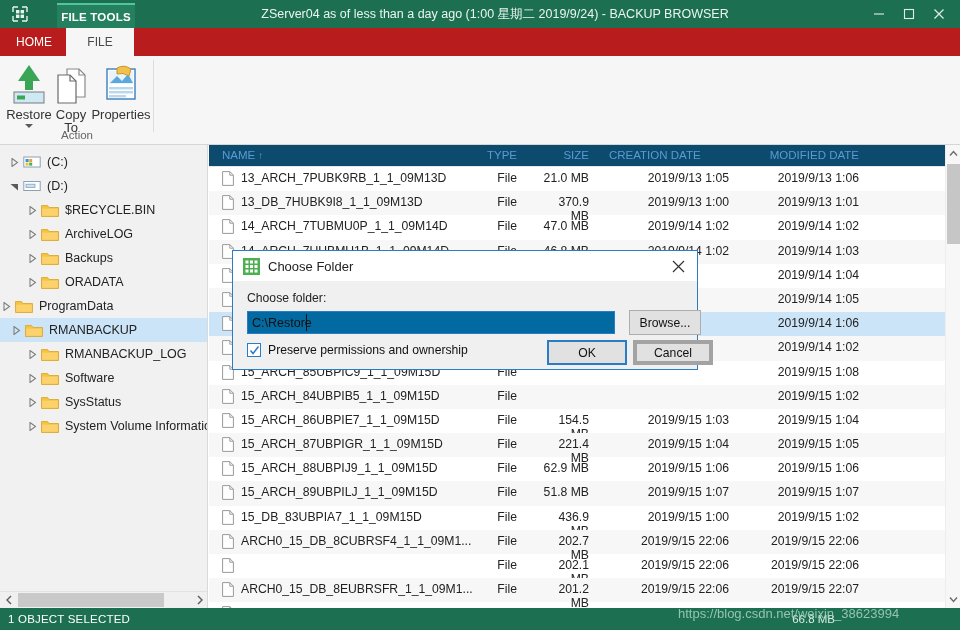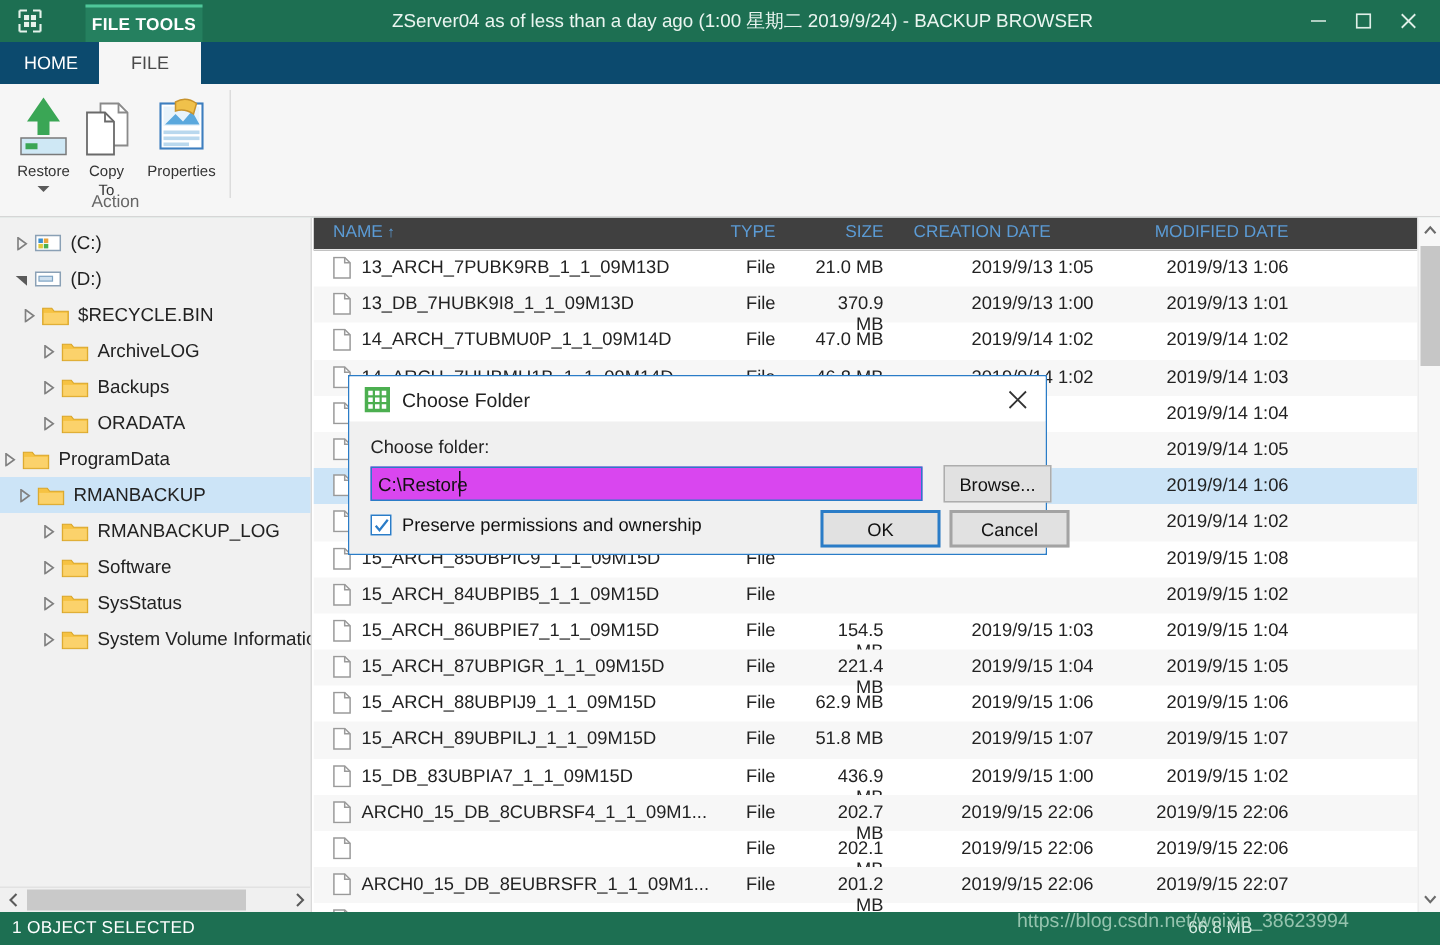--- a/index.html
+++ b/index.html
@@ -47,21 +47,21 @@
     position: absolute; right: 8px; top: 30px;
     width: 17px; height: 17px; border-radius: 50%;
     background: #2b8ad6; color: #fff;
     font-size: 11px; font-weight: bold;
     display: flex; align-items: center; justify-content: center;
   }
 
   
   .tabstrip {
     position: absolute; left: 0; top: 28px; width: 960px; height: 28px;
-    background: #0c4a6e;
+    background: #b91c1c;
   }
   .rtab {
     position: absolute; top: 0; height: 28px;
     display: flex; align-items: center; justify-content: center;
     font-size: 12px;
   }
   .rtab.home { left: 5px; width: 58px; color: #ffffff; }
   .rtab.file {
     left: 66px; width: 68px; background: #f6f6f6; color: #4a4a4a;
   }
@@ -72,21 +72,21 @@
     background: #f6f6f6;
     border-bottom: 1px solid #d6d6d6;
   }
   .ribbon-group { position: absolute; left: 0; top: 0; width: 154px; height: 89px; }
   .ribbon-group .sep {
     position: absolute; right: 0; top: 4px; width: 1px; height: 72px; background: #dcdcdc;
   }
   .rbtn {
     position: absolute; top: 3px;
     display: flex; flex-direction: column; align-items: center;
-    font-size: 10px; color: #333;
+    font-size: 13px; color: #333;
   }
   .rbtn .glyph { height: 46px; display: flex; align-items: flex-end; justify-content: center; }
   .rbtn .lbl { margin-top: 3px; text-align: center; line-height: 13px; }
   .rbtn-restore { left: 5px; width: 48px; }
   .rbtn-copyto  { left: 53px; width: 36px; }
   .rbtn-props   { left: 90px; width: 62px; }
   .caret {
     width: 0; height: 0; margin-top: 3px;
     border-left: 4px solid transparent; border-right: 4px solid transparent;
     border-top: 4px solid #5a5a5a;
@@ -129,21 +129,21 @@
   .hscroll .arrowL { left: 0; } .hscroll .arrowR { right: 0; }
   .hthumb { position: absolute; left: 18px; top: 1px; width: 146px; height: 14px; background: #c9c9c9; }
 
   
   .listpane {
     position: absolute; left: 209px; top: 0; width: 751px; height: 463px;
     background: #ffffff; overflow: hidden;
   }
   .lhead {
     position: absolute; left: 0; top: 0; width: 736px; height: 22px;
-    border-bottom: 1px solid #e6e6e6; background: #404040;
+    border-bottom: 1px solid #e6e6e6; background: #0c4a6e;
   }
   .hcell {
     position: absolute; top: 4px; font-size: 11.5px; color: #5b9bd5;
     font-weight: 500; white-space: nowrap;
   }
   .h-name { left: 13px; }
   .h-type { left: 260px; width: 48px; text-align: right; }
   .h-size { left: 330px; width: 50px; text-align: right; }
   .h-cdate{ left: 400px; width: 120px; }
   .h-mdate{ left: 530px; width: 120px; text-align: right; }
@@ -204,21 +204,21 @@
     position: absolute; right: 4px; top: 2px; width: 30px; height: 26px;
     display: flex; align-items: center; justify-content: center; color: #333;
   }
   .dlg-body {
     position: absolute; left: 0; top: 30px; width: 464px; height: 88px;
     background: #f0f0f0;
   }
   .dlg-label { position: absolute; left: 14px; top: 10px; font-size: 12.2px; color: #222; }
   .dlg-input {
     position: absolute; left: 14px; top: 30px; width: 368px; height: 23px;
-    border: 1px solid #2a7cc7; background: #d946ef;
+    border: 1px solid #2a7cc7; background: #0369a1;
     font-size: 12.5px; color: #111; padding: 0 4px; outline: none;
     font-family: "Liberation Sans", sans-serif;
   }
   .caret-bar {
     position: absolute; left: 73px; top: 33px; width: 1px; height: 17px; background: #111;
   }
   .dlg-browse {
     position: absolute; left: 396px; top: 29px; width: 72px; height: 25px;
     background: #e1e1e1; border: 1px solid #adadad;
     font-size: 12.2px; color: #111;
@@ -233,21 +233,21 @@
     margin-right: 7px; display: flex; align-items: center; justify-content: center;
   }
   .dlg-ok {
     position: absolute; left: 314px; top: 59px; width: 80px; height: 25px;
     background: #e1e1e1; border: 2px solid #2a7cc7;
     font-size: 12.2px; color: #111;
     display: flex; align-items: center; justify-content: center;
   }
   .dlg-cancel {
     position: absolute; left: 400px; top: 59px; width: 80px; height: 25px;
-    background: #e1e1e1; border: 2px solid #a3a3a3;
+    background: #e1e1e1; border: 4px solid #a3a3a3;
     font-size: 12.2px; color: #111;
     display: flex; align-items: center; justify-content: center;
   }
 </style>
 </head>
 <body>
 
 <div id="app">
 
   <div class="titlebar">
@@ -379,21 +379,21 @@
               </svg>
             </span>
             <span class="ticon">
               <svg width="18" height="14" viewBox="0 0 18 14">
                 <rect x="0.8" y="2.5" width="16.4" height="9" fill="#fff" stroke="#8aa0b5" stroke-width="1"></rect>
                 <rect x="3" y="5.2" width="9" height="3.2" fill="#cfe0ef" stroke="#7fa4c4" stroke-width="0.8"></rect>
               </svg>
             </span>
             <span>(D:)</span>
           </div>
-          <div class="tnode" style="padding-left: 13px; text-align: right;">
+          <div class="tnode" style="padding-left: 26px; text-align: right;">
             <span class="tw">
               <svg width="9" height="9" viewBox="0 0 9 9">
                 <path d="M2 0.5 L7.5 4.5 L2 8.5 Z" fill="none" stroke="#808080" stroke-width="1.1"></path>
               </svg>
             </span>
             <span class="ticon">
               <svg width="18" height="14" viewBox="0 0 18 14">
                 <path d="M0.5 2.5 h6 l1.6 2 h9.4 v9 h-17 z" fill="#f6c242" stroke="#d9a527" stroke-width="0.8"></path>
                 <rect x="1.2" y="5.6" width="15.6" height="7.2" fill="#fbd26b"></rect>
               </svg>

